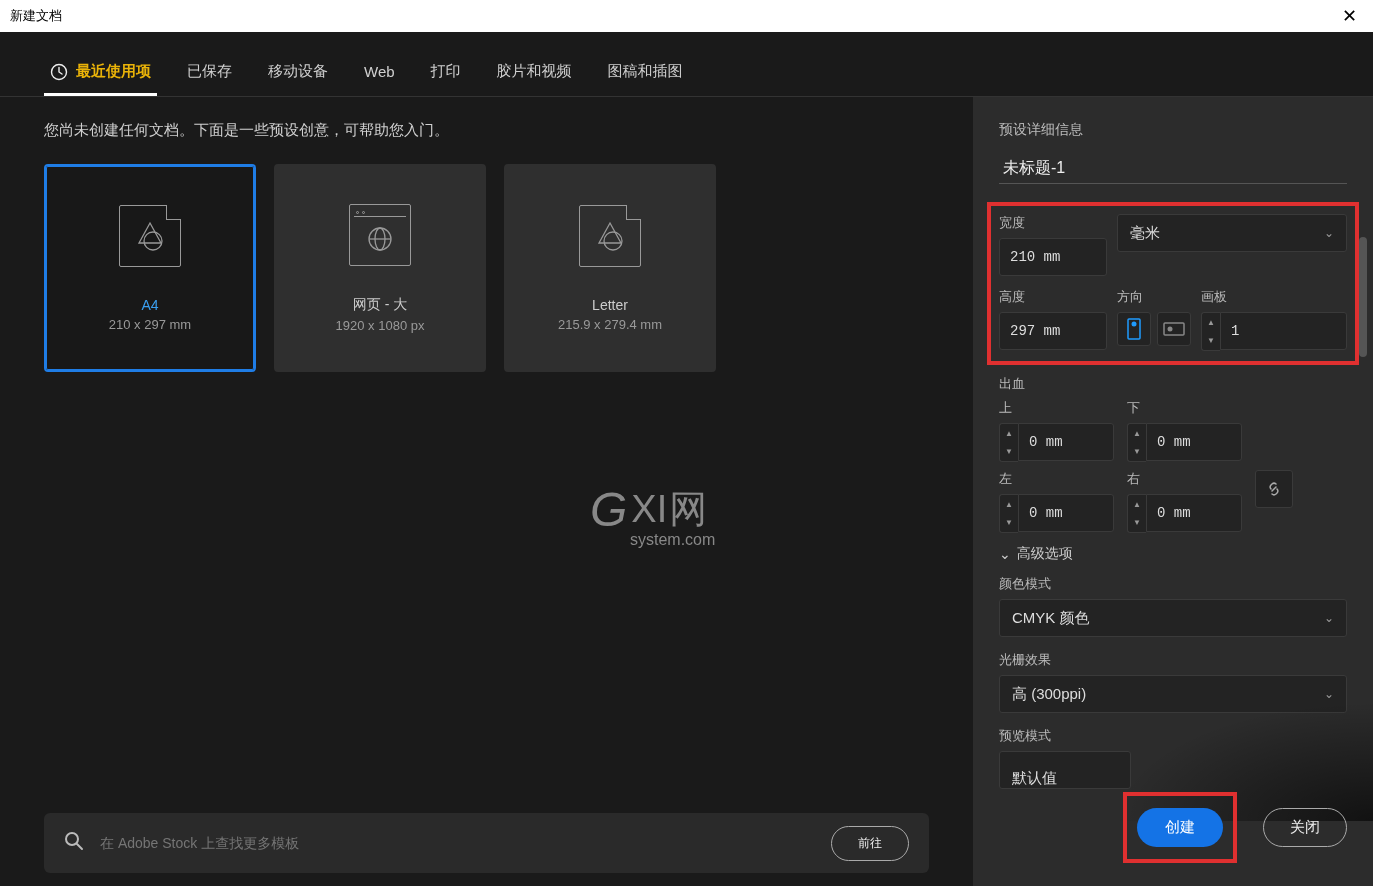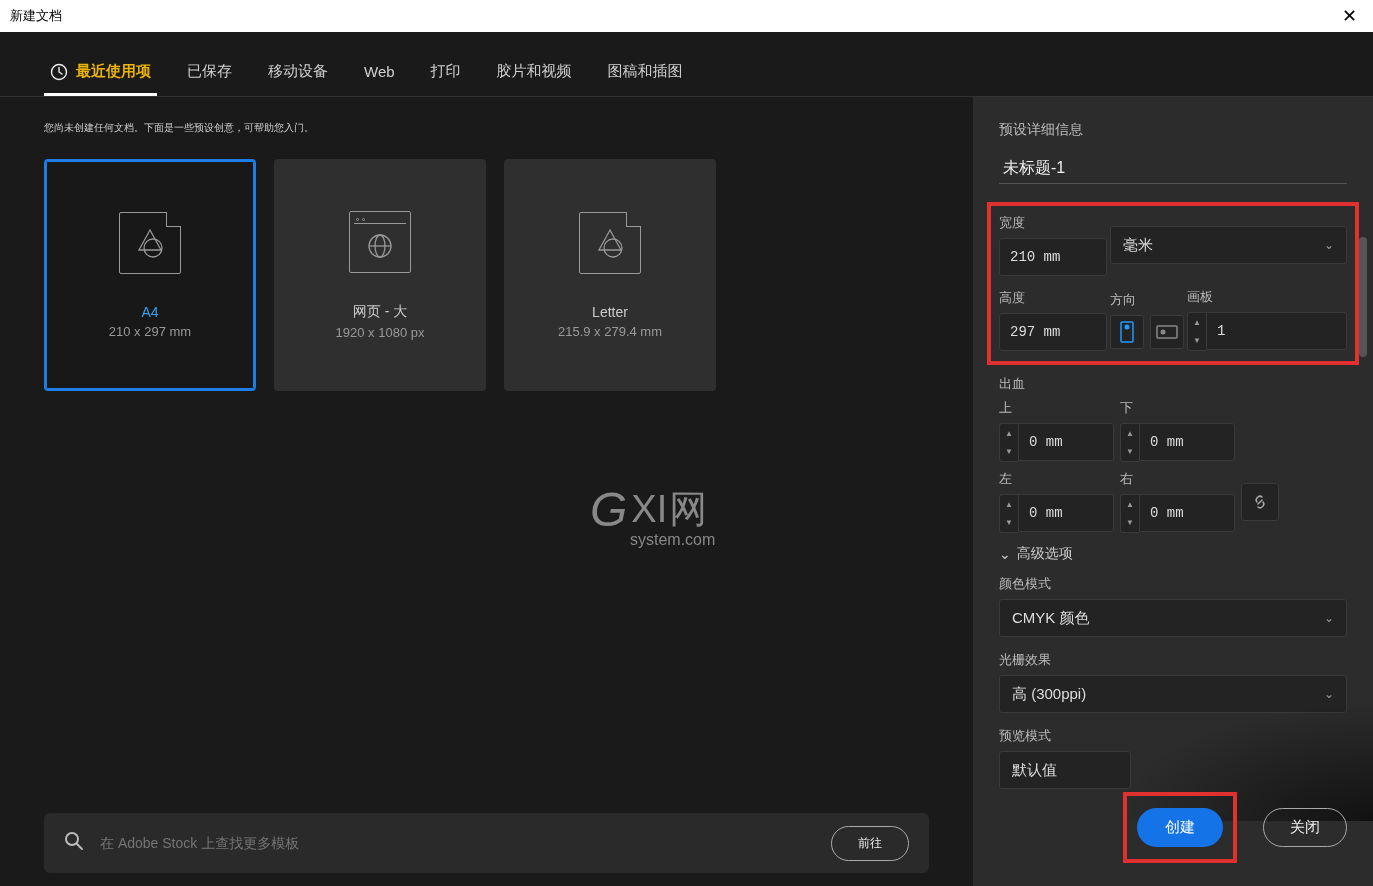--- a/index.html
+++ b/index.html
@@ -11,24 +11,24 @@
 
 
 .tabs { display: flex; align-items: center; gap: 24px; padding: 18px 44px 0; border-bottom: 1px solid #333; }
 .tab { display: flex; align-items: center; gap: 8px; padding: 12px 6px; font-size: 15px; color: #d0d0d0; cursor: pointer; border-bottom: 3px solid transparent; }
 .tab.active { border-bottom-color: #fff; font-weight: 700; color: #eab308; }
 .tab .clock-icon svg { display: block; }
 
 
 .main { display: flex; height: calc(100% - 32px - 60px); }
 .left { flex: 1; padding: 24px 44px; position: relative; }
-.intro { font-size: 10px; color: #d0d0d0; margin-bottom: 24px; }
+.intro { font-size: 15px; color: #d0d0d0; margin-bottom: 24px; }
 
 .presets { display: flex; gap: 18px; }
-.preset { width: 212px; height: 232px; background: #2f2f2f; border-radius: 4px; display: flex; flex-direction: column; align-items: center; justify-content: center; cursor: pointer; position: relative; }
+.preset { width: 212px; height: 208px; background: #2f2f2f; border-radius: 4px; display: flex; flex-direction: column; align-items: center; justify-content: center; cursor: pointer; position: relative; }
 .preset.selected { background: #181818; border: 2px solid #1f7de6; box-shadow: 0 0 0 1px #1f7de6 inset; }
 .preset-icon { width: 62px; height: 62px; border: 1.5px solid #999; border-radius: 2px; display: flex; align-items: center; justify-content: center; margin-bottom: 30px; }
 .preset-icon.folded { position: relative; }
 .preset-icon.folded::before { content: ""; position: absolute; top: -1px; right: -1px; width: 14px; height: 14px; background: #2f2f2f; border-left: 1.5px solid #999; border-bottom: 1.5px solid #999; }
 .preset.selected .preset-icon.folded::before { background: #181818; }
 .preset-name { font-size: 14px; color: #ccc; margin-bottom: 4px; }
 .preset.selected .preset-name { color: #3a9ff0; }
 .preset-dim { font-size: 13px; color: #999; }
 
 
@@ -47,21 +47,21 @@
 
 .right { width: 400px; background: #2c2c2c; padding: 24px 26px 0; position: relative; overflow: hidden; }
 .right-scroll { position: absolute; top: 140px; right: 6px; width: 8px; height: 120px; background: #555; border-radius: 4px; }
 .section-title { color: #bbb; font-size: 14px; margin-bottom: 14px; }
 .doc-name { background: transparent; border: none; border-bottom: 1px solid #555; color: #eee; font-size: 16px; padding: 6px 4px; width: 100%; margin-bottom: 18px; outline: none; }
 
 .highlight-box { border: 4px solid #e03030; padding: 8px; margin: 0 -12px 10px; }
 .highlight-box2 { border: 4px solid #e03030; margin: 12px; }
 
 .field-label { font-size: 13px; color: #bbb; margin-bottom: 6px; }
-.row { display: flex; gap: 3px; align-items: center; margin-bottom: 12px; }
+.row { display: flex; gap: 10px; align-items: flex-start; margin-bottom: 12px; }
 .col { display: flex; flex-direction: column; }
 
 .input-box { background: #232323; border: 1px solid #3a3a3a; height: 38px; display: flex; align-items: center; padding: 0 10px; color: #ddd; font-size: 14px; font-family: "Courier New", monospace; border-radius: 3px; min-width: 0; }
 .input-box.w100 { width: 108px; }
 .select-box { background: #232323; border: 1px solid #3a3a3a; height: 38px; display: flex; align-items: center; justify-content: space-between; padding: 0 12px; color: #ddd; font-size: 15px; border-radius: 3px; cursor: pointer; }
 .select-box .chev { font-size: 12px; color: #999; }
 
 .orient-btns { display: flex; gap: 6px; }
 .orient-btn { width: 34px; height: 34px; background: #232323; border: 1px solid #3a3a3a; border-radius: 3px; display: flex; align-items: center; justify-content: center; cursor: pointer; }
 .orient-btn.active { background: #232323; }
@@ -308,21 +308,21 @@
         <span class="chev">⌄</span>
     </div>
 
     <div class="field-label">光栅效果</div>
     <div class="select-box" style="margin-bottom:14px;">
       <span>高 (300ppi)</span>
         <span class="chev">⌄</span>
     </div>
 
     <div class="field-label">预览模式</div>
-    <div class="select-box" style="width:132px;">
+    <div class="select-box" style="width:132px;align-items:flex-end;">
       <span>默认值</span>
     </div>
 
     <div class="right-shadow"></div>
 
     <div class="footer-btns">
       <div class="highlight-box2" style="padding:12px 10px;">
         <button class="btn-create">创建</button>
       </div>
       <button class="btn-close">关闭</button>

